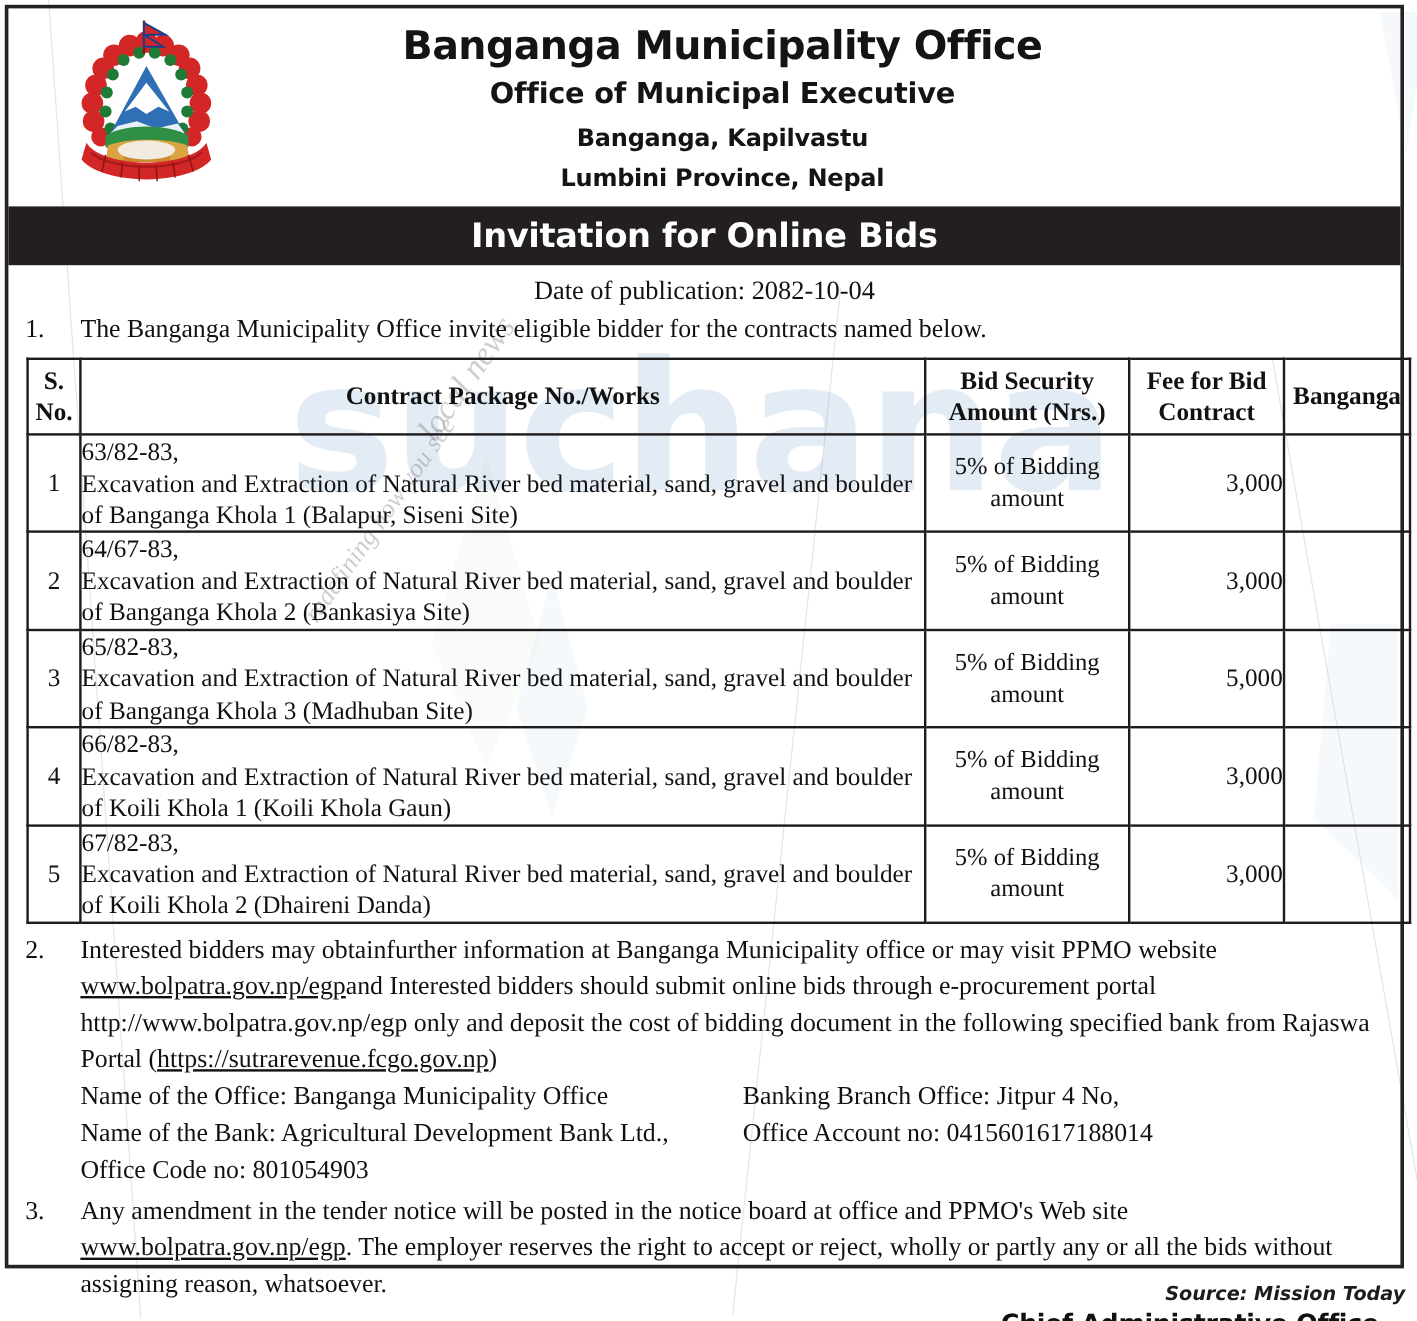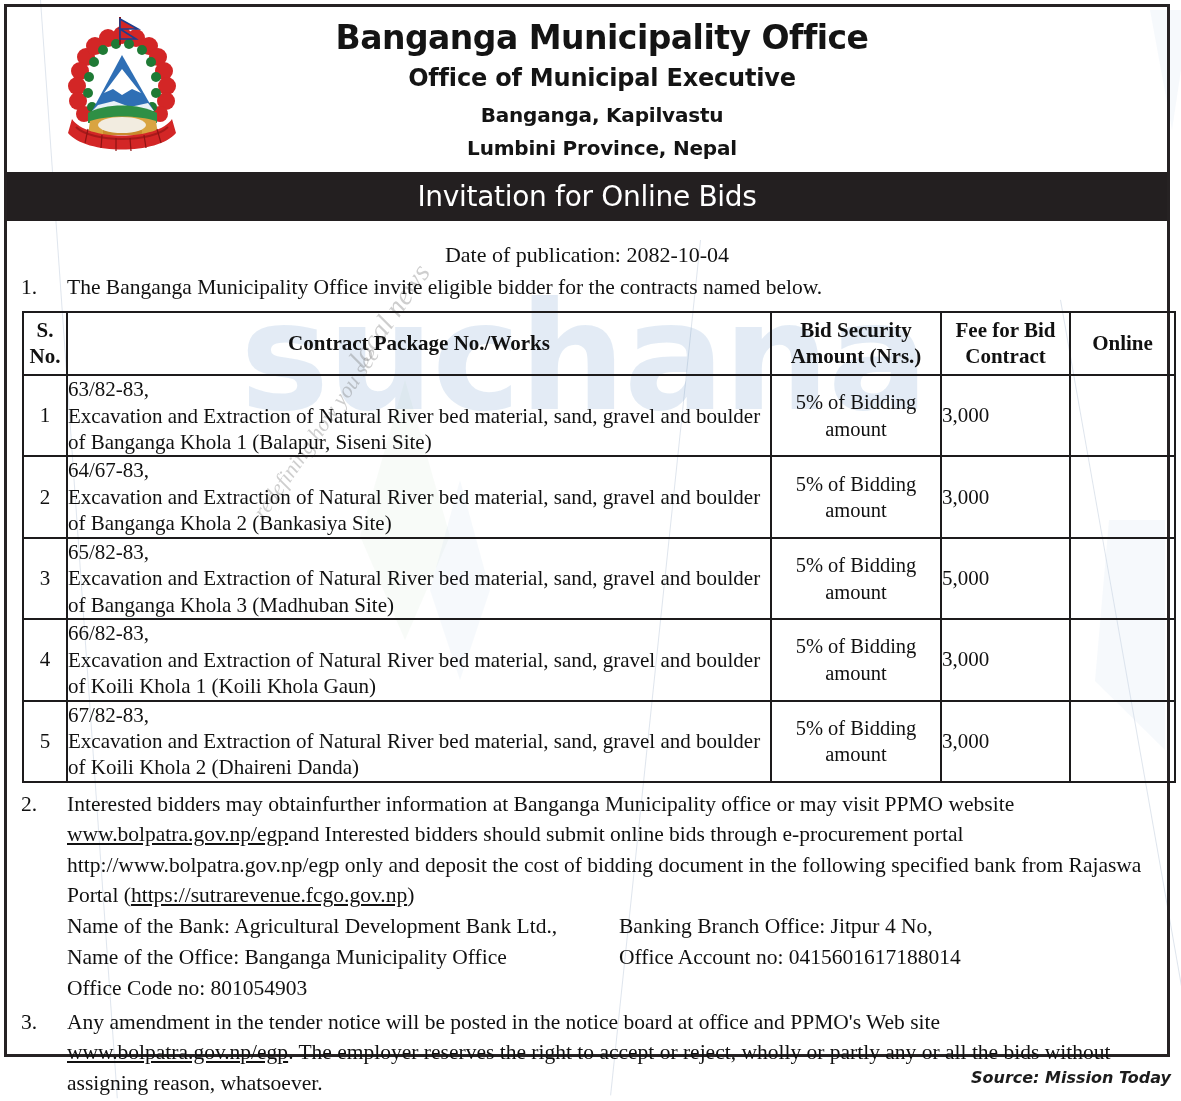--- a/index.html
+++ b/index.html
@@ -130,37 +130,37 @@
     height: 49px;
     background: #231f20;
     z-index: 3;
     display: flex;
     align-items: center;
     justify-content: center;
   }
   .banner-text {
     color: #ffffff;
     font-family: "DejaVu Sans", sans-serif;
-    font-weight: 400;
+    font-weight: 700;
     font-size: 28px;
     letter-spacing: -0.3px;
   }
 
   
   .body-area {
     position: absolute;
     left: 7px;
     top: 221px;
     width: 1160px;
     z-index: 3;
   }
   .pub-date {
     text-align: center;
     font-size: 22px;
-    padding-top: 21px;
+    padding-top: 8px;
     line-height: 1.2;
   }
   .clause {
     display: flex;
     font-size: 21.5px;
     line-height: 1.42;
     padding: 2px 12px 0 14px;
   }
   .clause-num {
     width: 46px;
@@ -208,21 +208,21 @@
     line-height: 1.26;
     padding: 4px 5px 5px 7px;
   }
   td.c-bid {
     text-align: center;
     font-size: 20.5px;
     line-height: 1.3;
     padding: 4px 6px;
   }
   td.c-fee {
-    text-align: left;
+    text-align: right;
     font-size: 21px;
   }
   td.c-rem { }
 
   
   .bank-grid {
     display: flex;
     font-size: 21.5px;
     line-height: 1.45;
   }
@@ -374,21 +374,21 @@
         </th>
         <th>Contract Package No./Works</th>
         <th>
           <span>Bid Security</span><br>
           <span>Amount (Nrs.)</span>
         </th>
         <th>
           <span>Fee for Bid</span><br>
           <span>Contract</span>
         </th>
-        <th>Online</th>
+        <th>Banganga</th>
       </tr>
     </thead>
     <tbody id="bids-body">
         <tr>
           <td class="c-sn">1</td>
           <td class="c-works">
             <div>63/82-83,</div>
             <div>Excavation and Extraction of Natural River bed material, sand, gravel and boulder of Banganga Khola 1 (Balapur, Siseni Site)</div>
           </td>
           <td class="c-bid">5% of Bidding amount</td>
@@ -438,22 +438,22 @@
       </tbody>
   </table>
 
   <div class="clause" style="padding-top:6px;">
     <div class="clause-num">2.</div>
     <div class="clause-body">
       <span>Interested bidders may obtainfurther information at Banganga Municipality office or may visit PPMO website </span><span class="u">www.bolpatra.gov.np/egp</span><span>and Interested bidders should submit online bids through e-procurement portal http://www.bolpatra.gov.np/egp only and deposit the cost of bidding document in the following specified bank from Rajaswa Portal (</span><span class="u">https://sutrarevenue.fcgo.gov.np</span><span>)</span>
 
       <div class="bank-grid">
         <div class="bank-col">
+          <div>Name of the Office: Banganga Municipality Office</div>
           <div>Name of the Bank: Agricultural Development Bank Ltd.,</div>
-          <div>Name of the Office: Banganga Municipality Office</div>
           <div>Office Code no: 801054903</div>
         </div>
         <div class="bank-col right">
           <div>Banking Branch Office: Jitpur 4 No,</div>
           <div>Office Account no: 0415601617188014</div>
         </div>
       </div>
     </div>
   </div>
 

